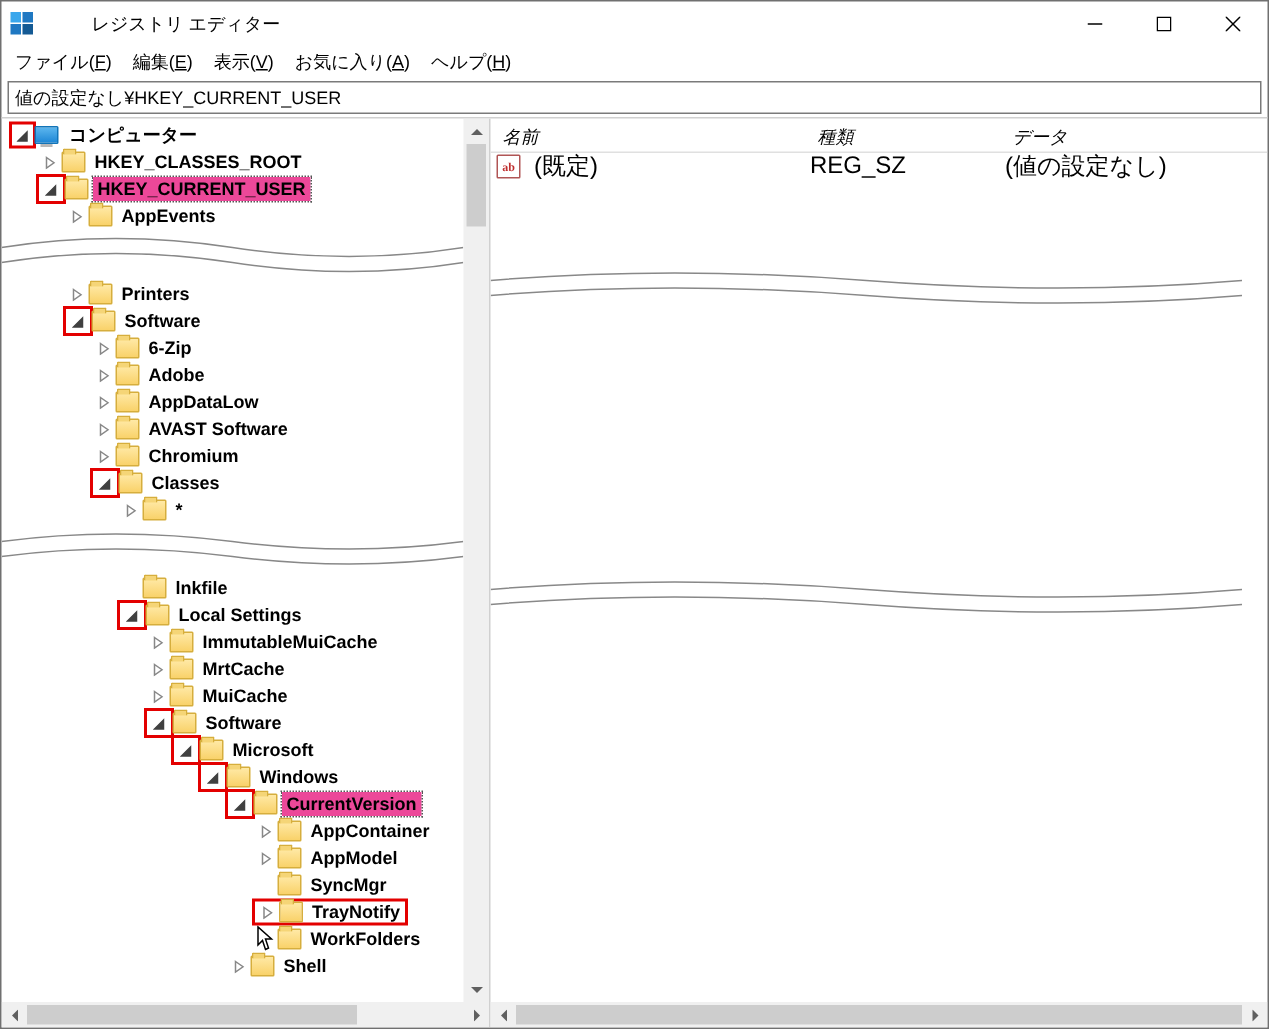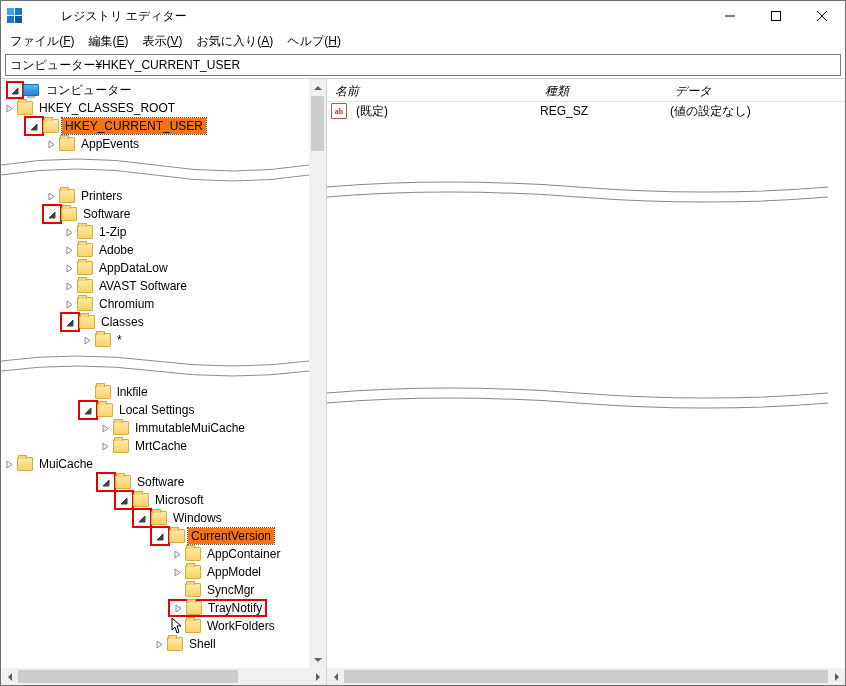--- a/index.html
+++ b/index.html
@@ -40,30 +40,30 @@
     .expander svg { width:9px; height:9px; }
     .exp-open svg { fill:#404040; stroke:#404040; }
     .exp-closed svg { fill:none; stroke:#888; stroke-width:1; }
     .hl { border:2px solid #e30000; padding:0px; margin:-1px; }
     .hl-row .expander { position:relative; }
     .hl-row .expander::before { content:""; position:absolute; inset:-1px; border:2px solid #e30000; }
     .folder { width:16px; height:14px; flex:none; margin-right:3px; background:linear-gradient(#ffe9a6,#f9d26a); border:1px solid #d6ae3d; border-radius:1px; position:relative; }
     .folder::before { content:""; position:absolute; top:-3px; left:0; width:7px; height:3px; background:#f5d577; border:1px solid #d6ae3d; border-bottom:none; border-radius:1px 1px 0 0; }
     .computer-ic { width:16px; height:12px; flex:none; margin-right:4px; border:1px solid #1174b8; background:linear-gradient(#5cb6ee,#1e87d6); border-radius:1px; position:relative; }
     .computer-ic::after { content:""; position:absolute; left:3px; right:3px; bottom:-3px; height:2px; background:#b8b8b8; }
-    .label { padding:1px 3px; }
-    .sel { background:#f97316; outline:1px dotted #555; }
+    .label { padding:1px 3px;font-weight:bold; }
+    .sel { background:#ec4899; outline:1px dotted #555; }
     
     .ab-icon { width:16px; height:16px; flex:none; margin-right:5px; border:1px solid #b05555; background:#fff; display:flex; align-items:center; justify-content:center; font-size:8px; font-weight:bold; color:#c03030; border-radius:1px;font-family:Liberation Serif, serif; }
     
     .list-head { height:23px; display:flex; border-bottom:1px solid #e0e0e0;font-style:italic; }
     .col { padding:4px 8px; font-size:12px; border-right:1px solid transparent; }
     .list-body { position:absolute; left:0; right:17px; top:23px; bottom:17px; }
     .list-row { height:18px; display:flex; align-items:center; padding-left:4px; }
-    .list-row .cell { padding:0 4px; font-size:12px; }
+    .list-row .cell { padding:0 4px; font-size:16px; }
     
     .cut { height:30px; position:relative; margin:2px 0; }
     .cut svg { width:100%; height:100%; }
   </style>
 </head>
 <body>
 
 <div class="window">
 
   <div class="titlebar">
@@ -94,38 +94,38 @@
 
   <div class="menubar">
     <div class="menuitem"><span>ファイル</span>(<u>F</u>)</div>
     <div class="menuitem"><span>編集</span>(<u>E</u>)</div>
     <div class="menuitem"><span>表示</span>(<u>V</u>)</div>
     <div class="menuitem"><span>お気に入り</span>(<u>A</u>)</div>
     <div class="menuitem"><span>ヘルプ</span>(<u>H</u>)</div>
   </div>
 
   <div class="address">
-      <span>コンピューター¥HKEY_CURRENT_USER</span>
+      <span>値の設定なし¥HKEY_CURRENT_USER</span>
     </div>
 
   <div class="workspace">
 
     <div class="tree-pane">
       <div class="tree">
 
         <div class="row hl-row" style="padding-left:6px">
           <span class="expander exp-open">
               <svg viewBox="0 0 9 9">
                 <path d="M1 8 L7 2 L7 8 Z"></path>
               </svg>
             </span>
           <span class="computer-ic"></span>
           <span class="label">コンピューター</span>
         </div>
-        <div class="row" style="">
+        <div class="row" style="padding-left:24px">
           <span class="expander exp-closed">
               <svg viewBox="0 0 9 9">
                 <path d="M2 1 L7 4.5 L2 8 Z"></path>
               </svg>
             </span>
           <span class="folder"></span>
           <span class="label">HKEY_CLASSES_ROOT</span>
         </div>
         <div class="row" style="padding-left:24px">
           <span class="hl" style="display:flex;align-items:center;">
@@ -175,21 +175,21 @@
           <span class="folder"></span>
           <span class="label">Software</span>
         </div>
         <div class="row" style="padding-left:60px">
             <span class="expander exp-closed">
               <svg viewBox="0 0 9 9">
                 <path d="M2 1 L7 4.5 L2 8 Z"></path>
               </svg>
             </span>
             <span class="folder"></span>
-            <span class="label">1-Zip</span>
+            <span class="label">6-Zip</span>
           </div>
         <div class="row" style="padding-left:60px">
             <span class="expander exp-closed">
               <svg viewBox="0 0 9 9">
                 <path d="M2 1 L7 4.5 L2 8 Z"></path>
               </svg>
             </span>
             <span class="folder"></span>
             <span class="label">Adobe</span>
           </div>
@@ -275,21 +275,21 @@
           </div>
         <div class="row" style="padding-left:96px">
             <span class="expander exp-closed">
               <svg viewBox="0 0 9 9">
                 <path d="M2 1 L7 4.5 L2 8 Z"></path>
               </svg>
             </span>
             <span class="folder"></span>
             <span class="label">MrtCache</span>
           </div>
-        <div class="row" style="">
+        <div class="row" style="padding-left:96px">
             <span class="expander exp-closed">
               <svg viewBox="0 0 9 9">
                 <path d="M2 1 L7 4.5 L2 8 Z"></path>
               </svg>
             </span>
             <span class="folder"></span>
             <span class="label">MuiCache</span>
           </div>
         <div class="row" style="padding-left:96px">
           <span class="hl" style="display:flex;align-items:center;">

